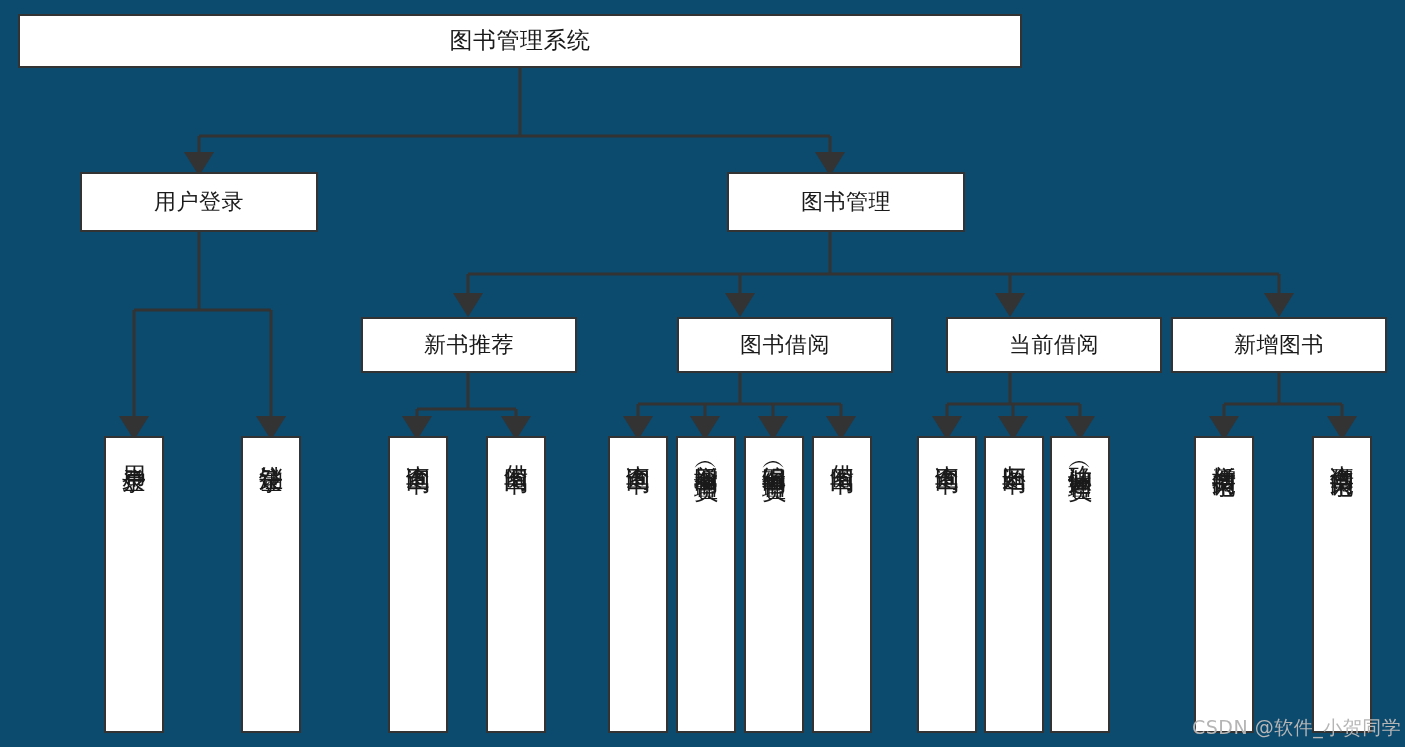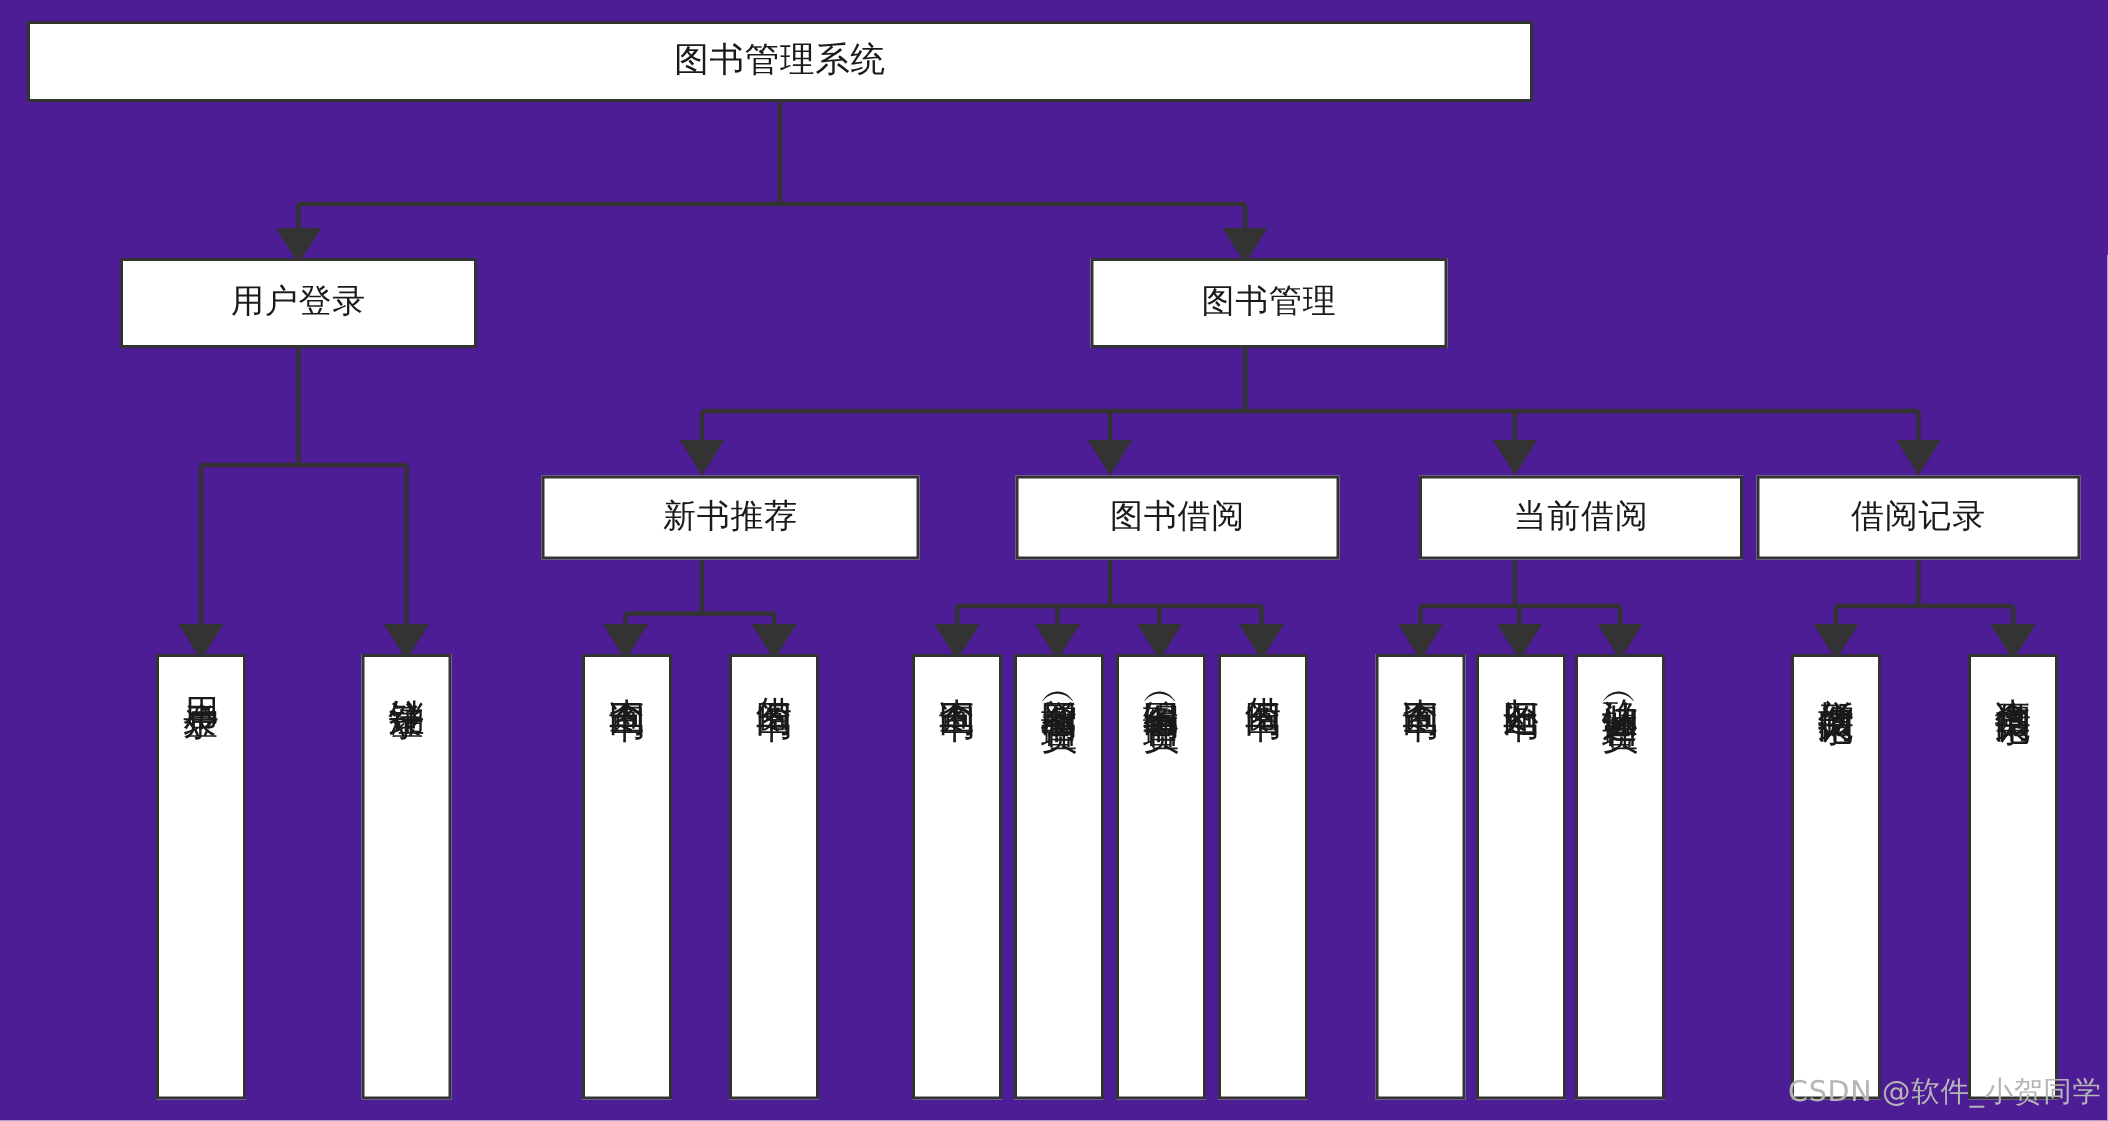--- a/index.html
+++ b/index.html
@@ -7,21 +7,21 @@
     padding: 0;
     background: #ffffff;
   }
   body {
     font-family: "DejaVu Sans", "Liberation Sans", sans-serif;
   }
   #diagram-root {
     position: relative;
     width: 1405px;
     height: 747px;
-    background: #4c1d95;
+    background: #0c4a6e;
     overflow: hidden;
   }
   svg#connectors {
     position: absolute;
     left: 0;
     top: 0;
     width: 1405px;
     height: 747px;
   }
   .node {
@@ -128,31 +128,31 @@
     <span class="node-label">图书管理系统</span>
   </div>
 
   <div class="node horiz" style="left:80px; top:172px; width:238px; height:60px;">
     <span class="node-label">用户登录</span>
   </div>
   <div class="node horiz" style="left:727px; top:172px; width:238px; height:60px;">
     <span class="node-label">图书管理</span>
   </div>
 
-  <div class="node horiz" style="left:361px; top:317px; width:252px; height:56px;justify-content:center;">
+  <div class="node horiz" style="left:361px; top:317px; width:216px; height:56px;justify-content:center;">
     <span class="node-label">新书推荐</span>
   </div>
   <div class="node horiz" style="left:632px; top:317px; width:216px; height:56px;margin-left:45px;">
     <span class="node-label">图书借阅</span>
   </div>
   <div class="node horiz" style="left:902px; top:317px; width:216px; height:56px;margin-left:44px;">
     <span class="node-label">当前借阅</span>
   </div>
   <div class="node horiz" style="left:1171px; top:317px; width:216px; height:56px;">
-    <span class="node-label">借阅记录</span>
+    <span class="node-label">新增图书</span>
   </div>
 
   <div class="node vert" style="left:104px; top:436px; width:60px; height:297px;">
     <span class="node-label">用户登录</span>
   </div>
   <div class="node vert" style="left:241px; top:436px; width:60px; height:297px;">
     <span class="node-label">注销登录</span>
   </div>
 
   <div class="node vert" style="left:388px; top:436px; width:60px; height:297px;">

